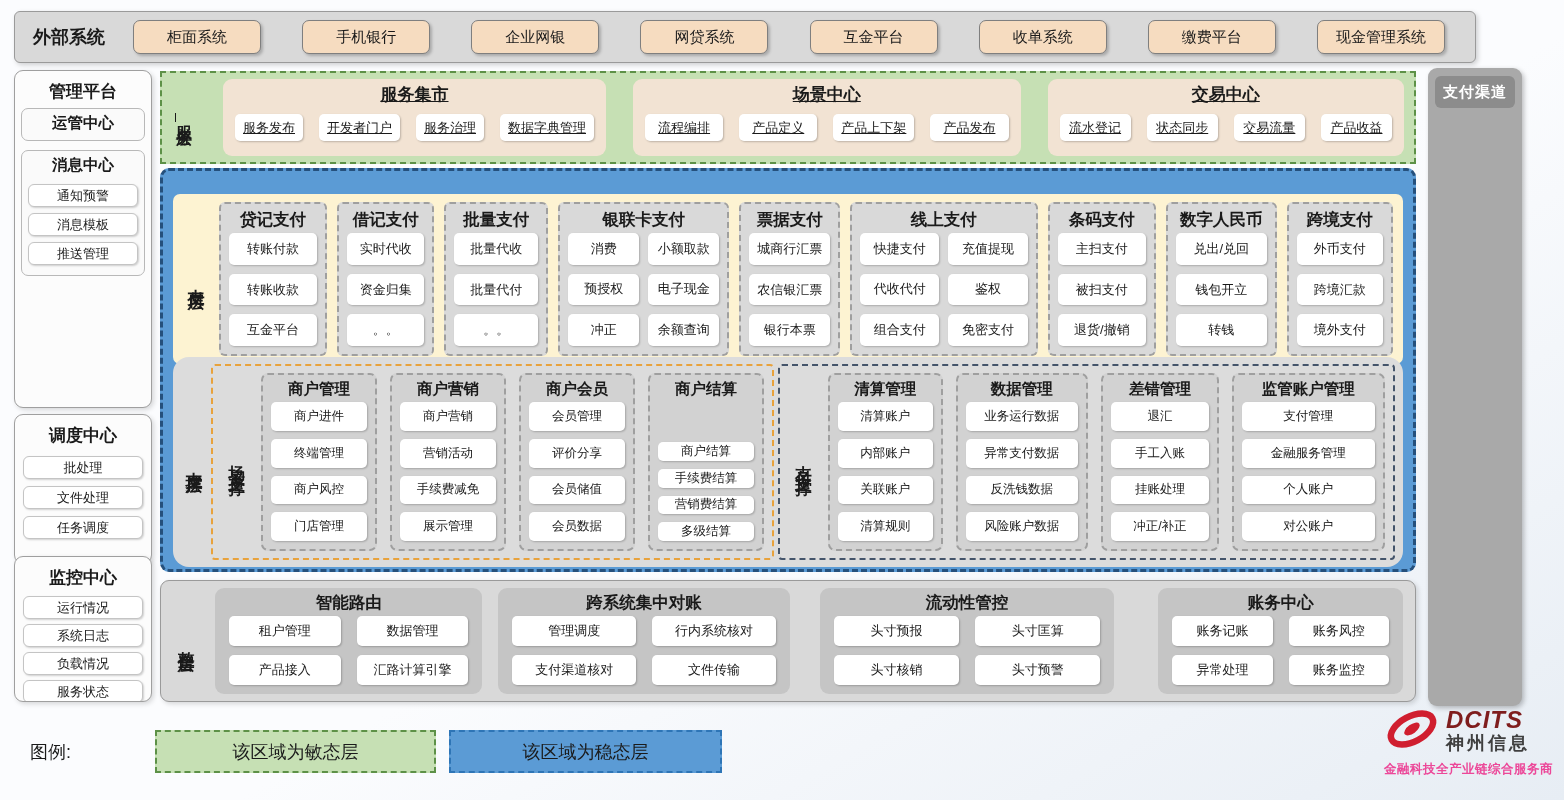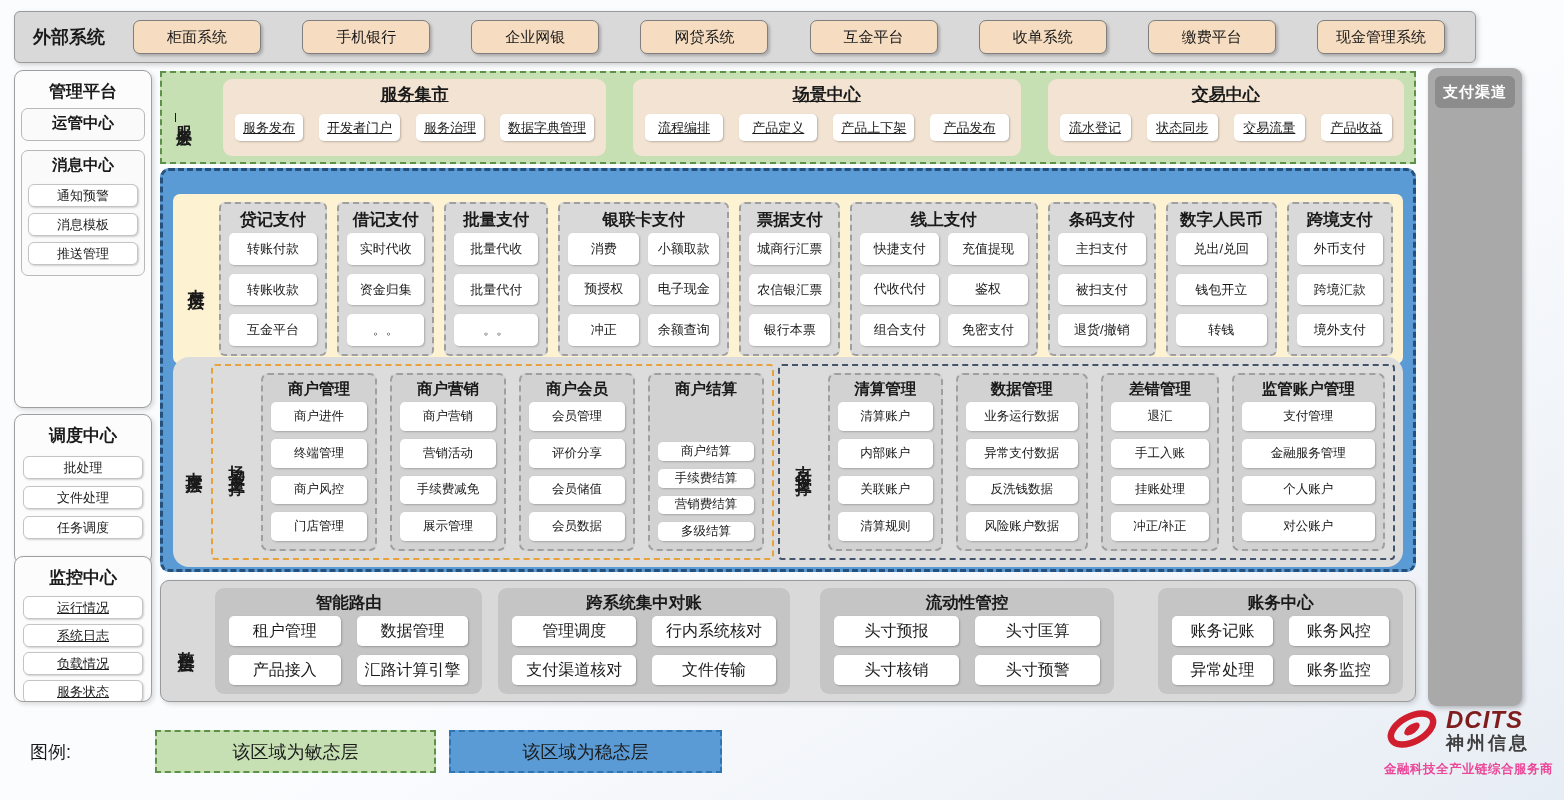--- a/index.html
+++ b/index.html
@@ -26,21 +26,21 @@
   .side-box { position:absolute; left:14px; width:138px; background:#fcfcfc;
     border:1px solid #9f9f9f; border-radius:9px; padding:5px 6px;
     box-shadow:2px 2px 5px rgba(0,0,0,.15); overflow:hidden; }
   .mgmt-title { text-align:center; font-weight:bold; font-size:17px; padding:4px 0 5px; }
   .mgmt-group { border:1px solid #b8b8b8; border-radius:7px; padding:2px 4px 4px; margin-bottom:9px; background:#fafafa; }
   .group-title { text-align:center; font-weight:bold; font-size:15.5px; padding:2px 0 2px; white-space:nowrap; }
   .white-btn { background:#fff; border:1px solid #c4c4c4; border-radius:6px; height:23px; margin:6px 2px;
     display:flex; align-items:center; justify-content:center; font-size:13px;
     box-shadow:1px 1px 2px rgba(0,0,0,.18); white-space:nowrap; }
   #box-sched .white-btn, #box-mon .white-btn { margin:7px 2px; }
-  #box-mon .white-btn { margin:5px 2px;text-decoration:underline; }
+  #box-mon .white-btn { margin:5px 2px; }
 
   
   .vlabel { writing-mode:vertical-rl; text-orientation:upright; font-weight:bold;
     display:flex; align-items:center; justify-content:center; line-height:1; letter-spacing:3px; white-space:nowrap; }
 
   
   .service-layer { position:absolute; left:160px; top:71px; width:1256px; height:93px;
     background:#c6e0b4; border:2px dashed #5d9147; display:flex; align-items:center;
     padding:6px 10px; gap:27px;text-decoration:underline; }
   .service-label { font-size:16px; width:24px; height:100%; }
@@ -87,21 +87,21 @@
   
   .integration { position:absolute; left:160px; top:580px; width:1256px; height:122px;
     background:#d9d9d9; border:1px solid #9a9a9a; border-radius:9px;
     display:flex; align-items:center; padding:6px 12px; gap:16px;
     box-shadow:2px 2px 5px rgba(0,0,0,.15); }
   .int-label { font-size:17px; width:26px; height:100%; }
   .int-group { height:106px; background:#c5c5c5; border-radius:9px; padding:1px 14px 9px;
     display:flex; flex-direction:column; }
   .ig-title { text-align:center; font-weight:bold; font-size:16.5px; line-height:27px; white-space:nowrap; }
   .ig-items { flex:1; display:grid; grid-template-columns:1fr 1fr; gap:9px 16px; }
-  .ig-items .white-chip { font-size:16px; padding:0 6px; }
+  .ig-items .white-chip { font-size:13px; padding:0 6px; }
 
   
   .right-sidebar { position:absolute; left:1428px; top:68px; width:94px; height:638px;
     background:#a9a9a9; border-radius:9px; padding:8px 7px;
     display:flex; flex-direction:column; box-shadow:2px 2px 5px rgba(0,0,0,.25); }
   .rs-title { background:#8c8c8c; color:#fff; font-weight:bold; font-size:15px;
     text-align:center; border-radius:6px; height:32px; line-height:32px; letter-spacing:1px; }
   .rs-items { flex:1; display:flex; flex-direction:column; justify-content:space-evenly; margin-top:2px; }
   .rs-item { height:30px; background:#fff; border-radius:6px; display:flex; align-items:center;
     justify-content:center; font-size:13.5px; box-shadow:1px 1px 2px rgba(0,0,0,.3); white-space:nowrap; }

